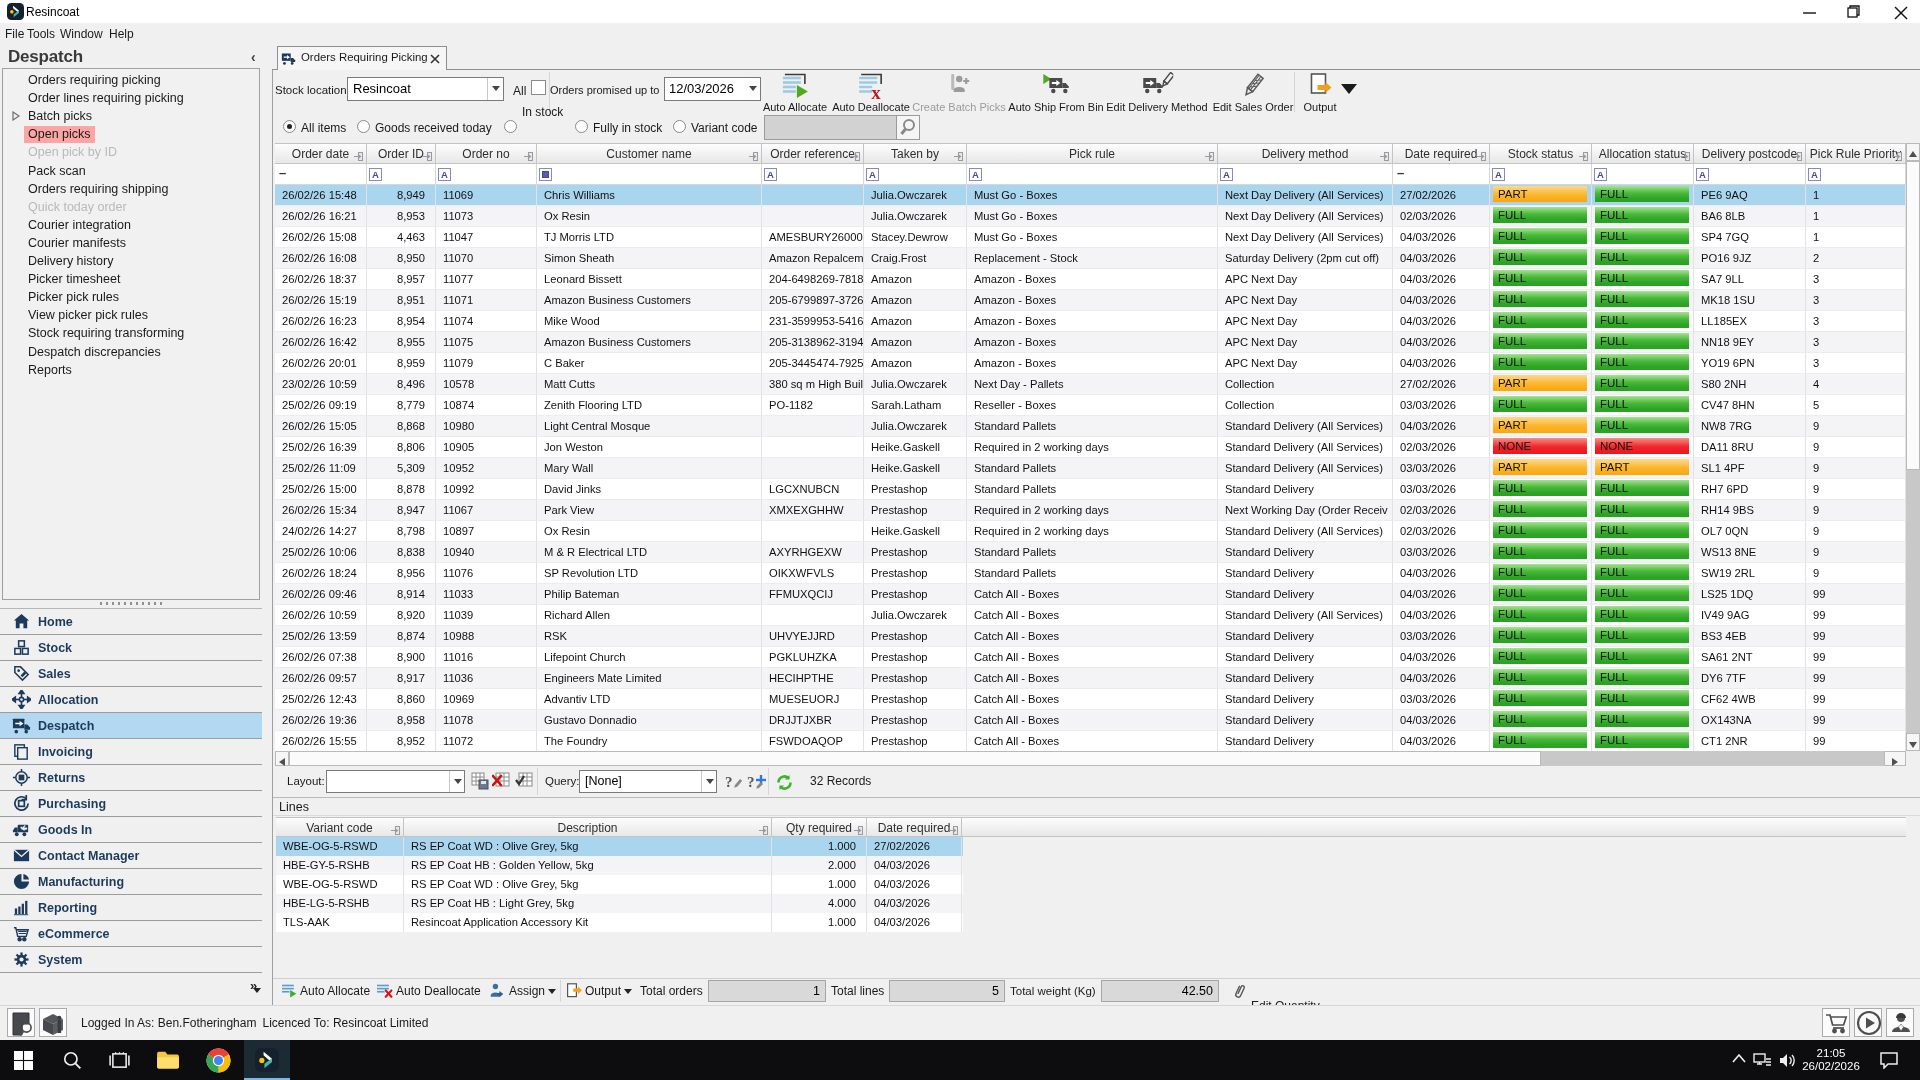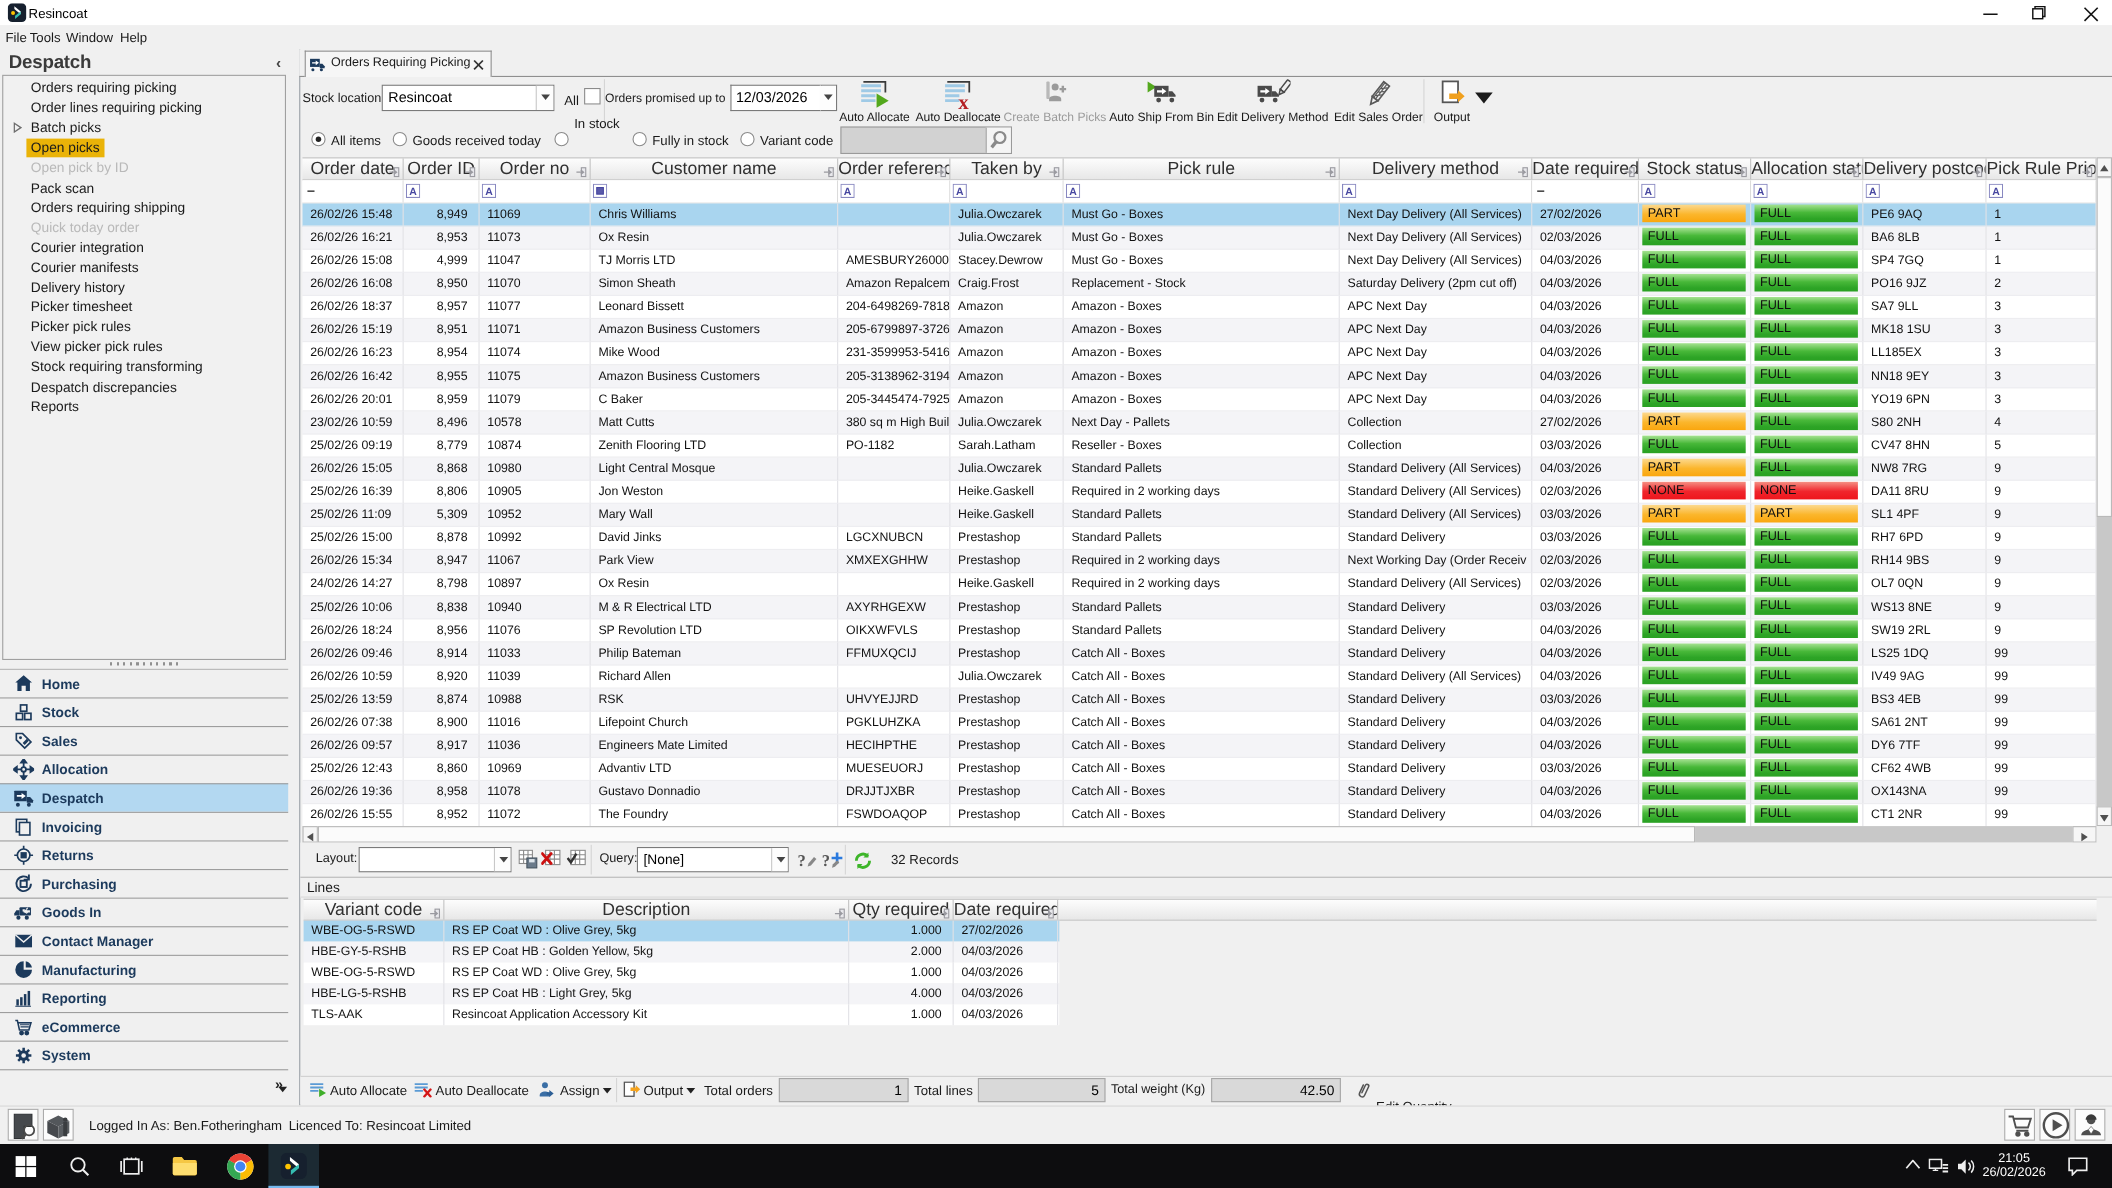--- a/index.html
+++ b/index.html
@@ -3,21 +3,21 @@
 *{margin:0;padding:0;box-sizing:border-box}
 html,body{width:1920px;height:1080px;overflow:hidden;font-family:"Liberation Sans",sans-serif;background:#f0f0f0}
 .abs{position:absolute}
 .tb{position:absolute;left:0;top:0;width:1920px;height:23px;background:#fff}
 .menubar{position:absolute;left:0;top:23px;width:1920px;height:22px;background:#f0f0f0;font-size:13px;color:#1a1a1a}
 .menubar span{position:absolute;top:4px;font-size:12px}
 .sidebar-title{position:absolute;left:8px;top:47px;font-size:17px;font-weight:bold;color:#3a3a3a;letter-spacing:-0.2px}
 .sidepanel{position:absolute;left:2px;top:68px;width:258px;height:532px;background:#f1f1f1;border:1px solid #a0a0a0}
 .sideitem{position:absolute;left:0;width:100%;height:18px;font-size:12.5px;line-height:18px;color:#1a1a1a;white-space:nowrap}
 .sideitem span{padding:1px 4px 2px 4px;margin-left:21px}
-.sideitem.sel span{background:#eab308}
+.sideitem.sel span{background:#fca5a5}
 .sideitem.dis{color:#b9b9b9}
 .nav{position:absolute;left:0;width:262px;height:26px;border-top:1px solid #9d9d9d;background:#f0f0f0}
 .nav.first{border-top:1px solid #b5b5b5}
 .nav.sel{background:#b3d8f1}
 .nav .ni{position:absolute;left:12px;top:3px}
 .nav .nl{position:absolute;left:38px;top:0;font-size:12.5px;font-weight:bold;color:#1c3a5c;line-height:26px}
 .statusbar{position:absolute;left:0;top:1005px;width:1920px;height:35px;background:#f0f0f0;border-top:1px solid #d8d8d8}
 .taskbar{position:absolute;left:0;top:1040px;width:1920px;height:40px;background:#0d0d0f}
 .mainpanel{position:absolute;left:272px;top:45px;width:1648px;height:960px;background:#f0f0f0;border-left:1px solid #9aa0a6}
 .tabbar{position:absolute;left:272px;top:45px;width:1648px;height:25px;background:#f0f0f0;border-bottom:1px solid #8f8f8f}
@@ -25,21 +25,21 @@
 .combo{position:absolute;background:#fff;border:1px solid #7a7a7a}
 .combo .arr{position:absolute;right:0;top:0;bottom:0;width:16px;border-left:1px solid #c8c8c8;background:#fdfdfd}
 .combo .arr:after{content:"";position:absolute;left:4px;top:8px;border:4px solid transparent;border-top:5px solid #444}
 .lbl{position:absolute;font-size:12px;color:#1a1a1a;white-space:nowrap}
 .tbtn{position:absolute;text-align:center;font-size:11px;color:#1a1a1a;white-space:nowrap}
 .tbtn.dis{color:#9b9b9b}
 .radio{position:absolute;width:13px;height:13px;border:1px solid #8a8a8a;border-radius:50%;background:#fff}
 .radio.on:after{content:"";position:absolute;left:3px;top:3px;width:5px;height:5px;border-radius:50%;background:#222}
 .grid{position:absolute;left:275px;top:143px;width:1631px}
 .ghead{display:flex;height:21px;background:linear-gradient(#fdfdfd,#e7e7e7);border-top:1px solid #c3c3c3;border-bottom:1px solid #c3c3c3}
-.gh{position:relative;font-size:16px;color:#2f2f2f;text-align:center;line-height:20px;border-right:1px solid #c3c3c3;white-space:nowrap;overflow:hidden}
+.gh{position:relative;font-size:12px;color:#2f2f2f;text-align:center;line-height:20px;border-right:1px solid #c3c3c3;white-space:nowrap;overflow:hidden}
 .gh .fi{position:absolute;right:2px;top:4px}
 .gfilter{display:flex;height:21px;background:#fff;border-bottom:1px solid #d7d7d7}
 .gf{position:relative;border-right:1px solid #d7d7d7;background:#fff}
 .gf .azi{position:absolute;left:2px;top:3px}
 .grow{display:flex;height:21px;background:#fff}
 .grow.alt{background:#f4f4f7}
 .grow.sel{background:#a9d5ef}
 .gc{font-size:11.2px;line-height:20px;padding-left:7px;border-right:1px solid #e2e2e6;border-bottom:1px solid #ededf0;white-space:nowrap;overflow:hidden;color:#111}
 .gc.r{text-align:right;padding-right:10px;padding-left:0}
 .gc.stat{padding:0}
@@ -593,21 +593,21 @@
         <div class="st FULL">FULL</div>
       </div>
       <div class="gc stat" style="width:102px">
         <div class="st FULL">FULL</div>
       </div>
       <div class="gc" style="width:112px">BA6 8LB</div>
       <div class="gc" style="width:100px">1</div>
     </div>
 <div class="grow">
       <div class="gc" style="width:92px">26/02/26 15:08</div>
-      <div class="gc r" style="width:69px">4,999</div>
+      <div class="gc r" style="width:69px">4,463</div>
       <div class="gc" style="width:101px">11047</div>
       <div class="gc" style="width:225px">TJ Morris LTD</div>
       <div class="gc" style="width:102px">AMESBURY26000</div>
       <div class="gc" style="width:103px">Stacey.Dewrow</div>
       <div class="gc" style="width:251px">Must Go - Boxes</div>
       <div class="gc" style="width:175px">Next Day Delivery (All Services)</div>
       <div class="gc" style="width:97px">04/03/2026</div>
       <div class="gc stat" style="width:102px">
         <div class="st FULL">FULL</div>
       </div>

